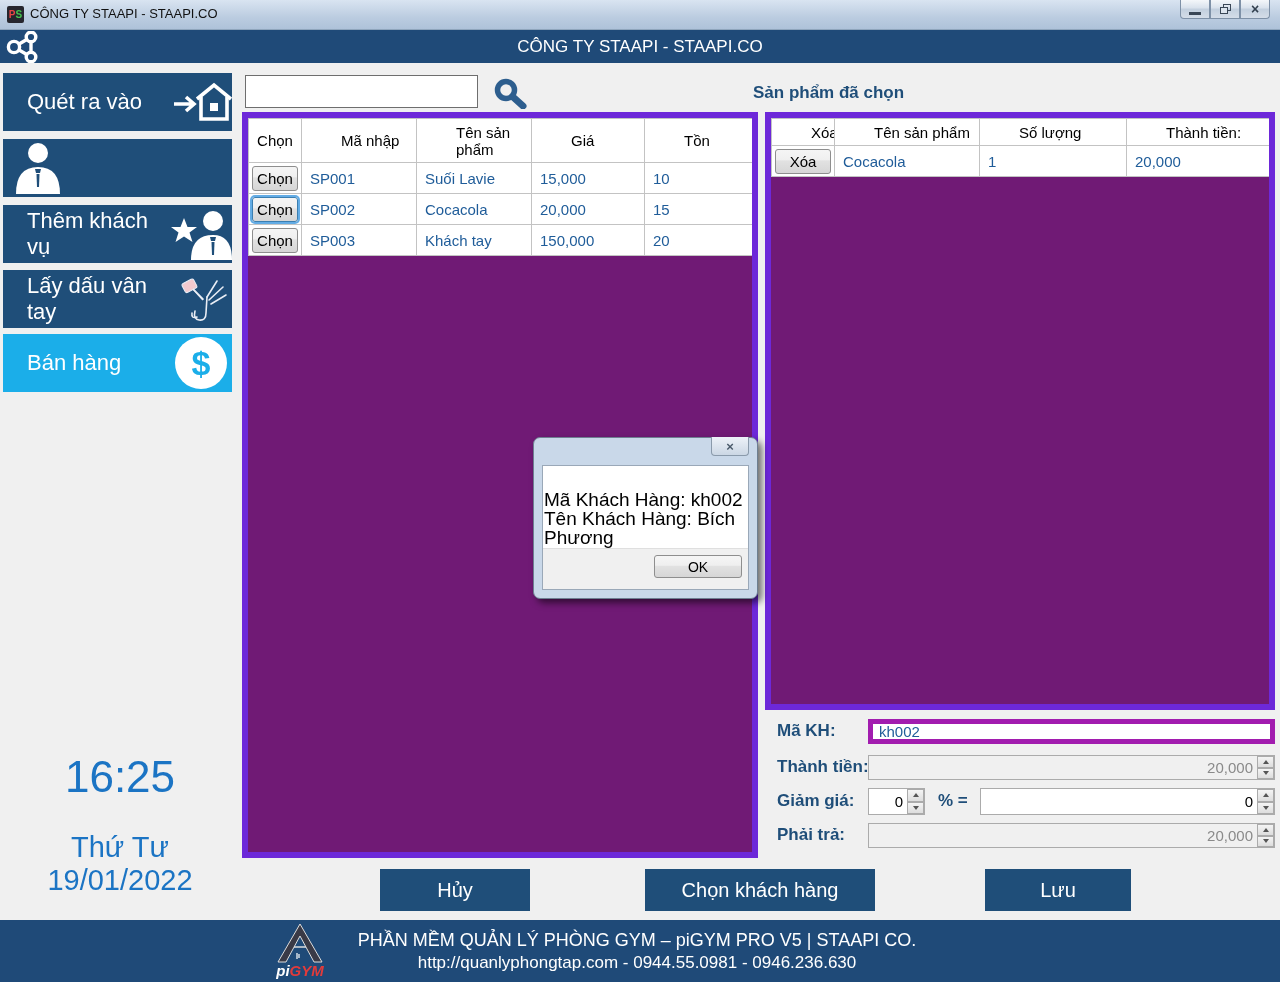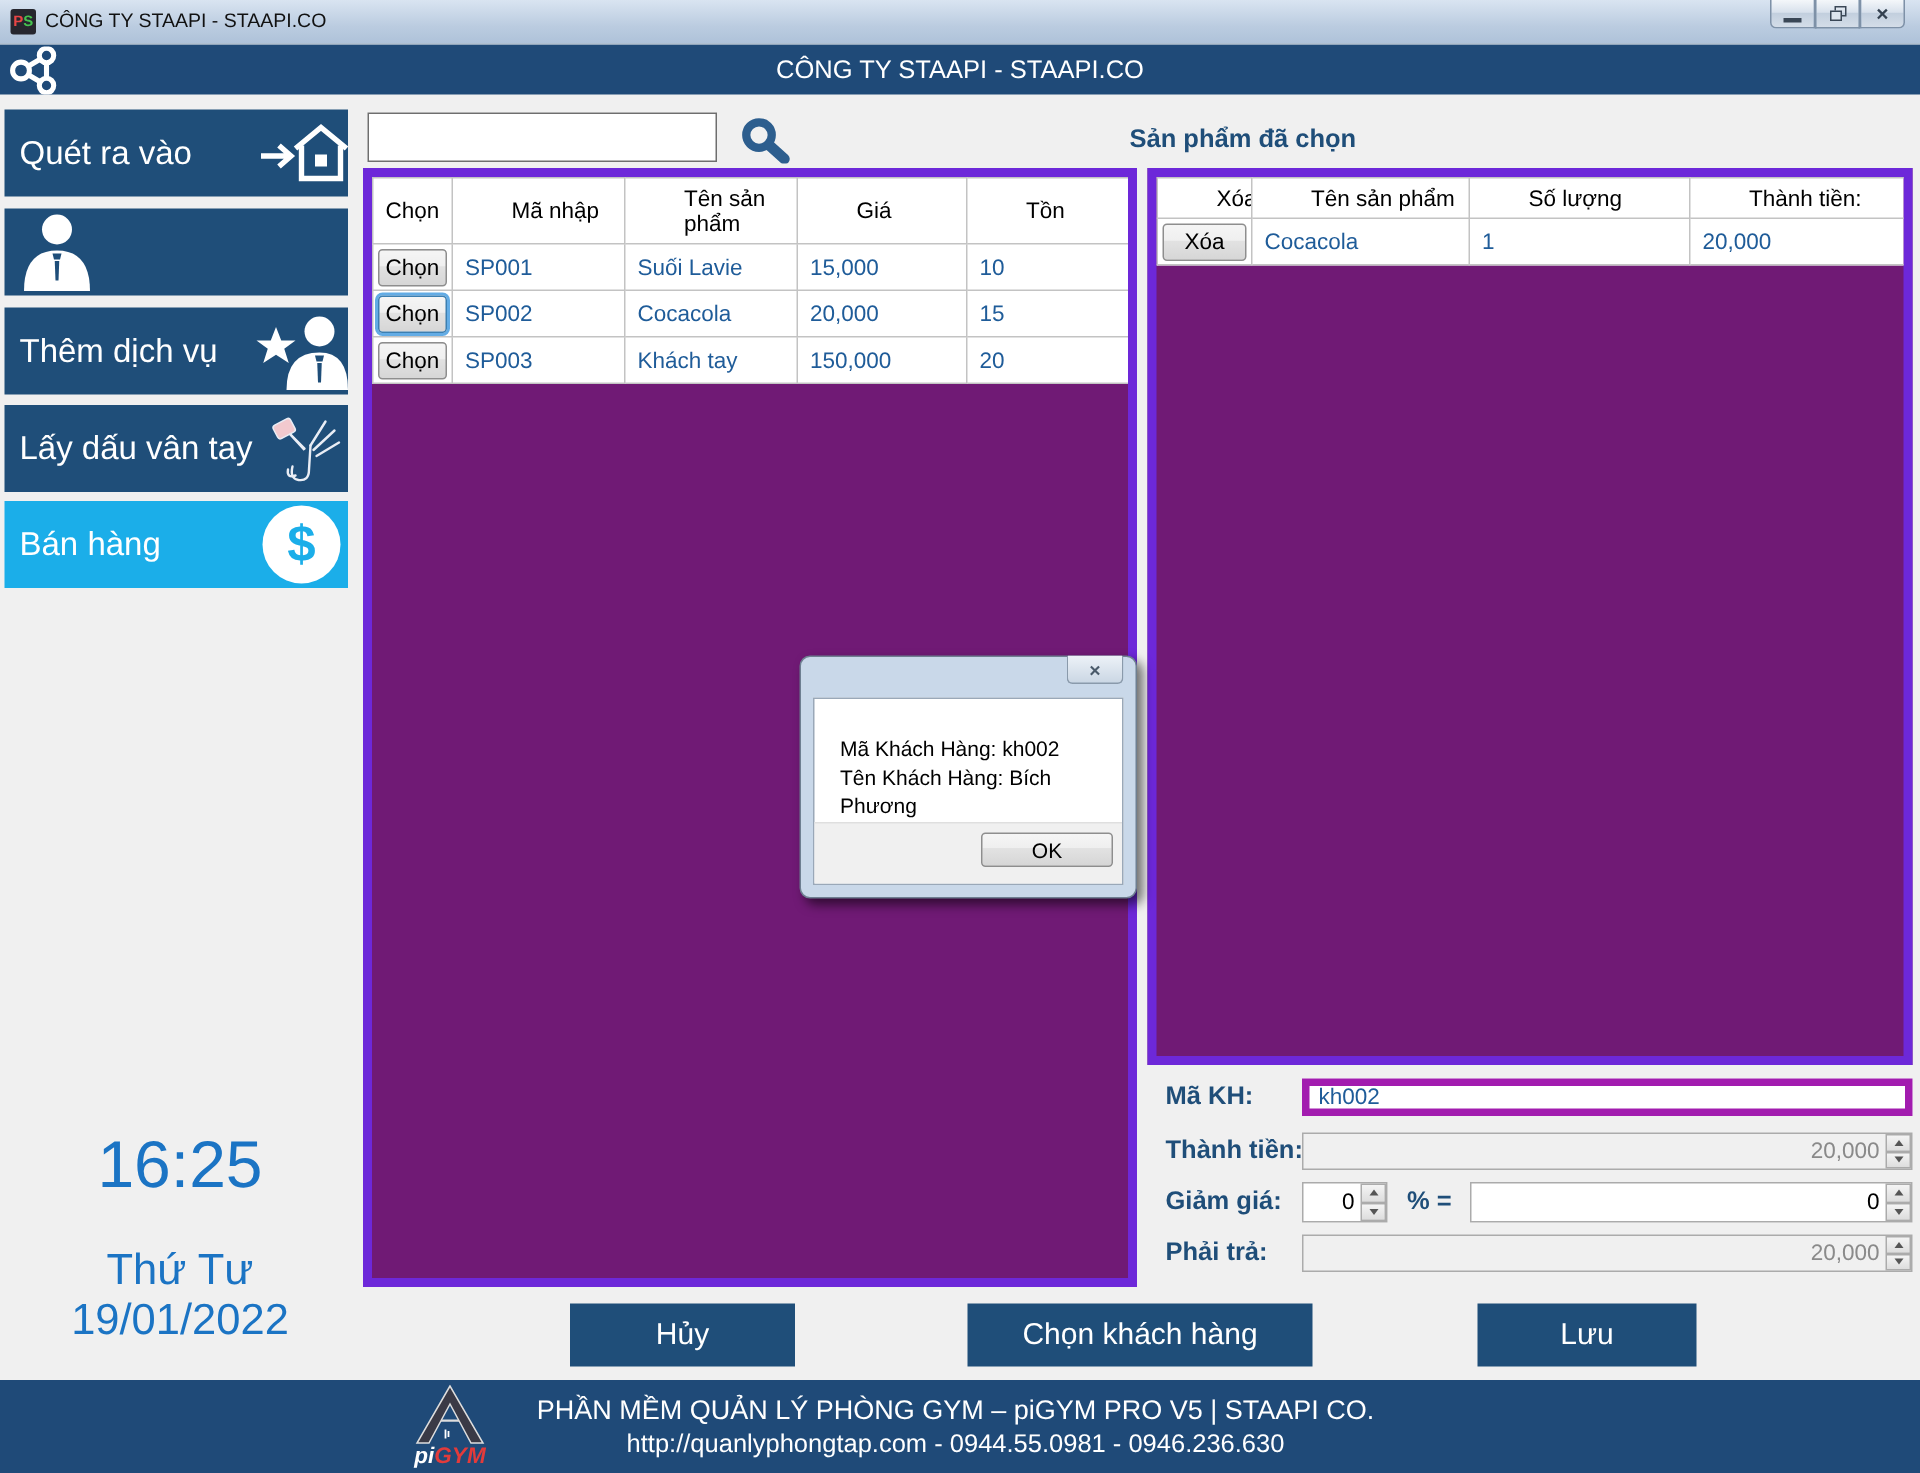--- a/index.html
+++ b/index.html
@@ -25,21 +25,21 @@
   .glyph-x { font-size:14px; font-weight:bold; line-height:1; }
 
   
   .app-header { position:absolute; left:0; top:30px; width:1280px; height:33px; background:#1F4A78; }
   .share-icon { position:absolute; left:4px; top:1px; }
   .app-header-title { position:absolute; left:0; width:100%; top:7px; text-align:center; color:#FFF; font-size:17px; }
 
   
   .side-btn { position:absolute; left:3px; width:229px; height:58px; background:#1F4E79; color:#FFF;
     display:flex; align-items:center; cursor:pointer; }
-  .side-btn .lbl { font-size:22px; padding-left:10px; flex:1; }
+  .side-btn .lbl { font-size:22px; padding-left:24px; flex:1; }
   .side-btn .ic { width:62px; display:flex; align-items:center; justify-content:center; }
   .side-btn.active { background:#1BAEE9; }
   .dollar-circle { width:52px; height:52px; border-radius:50%; background:#FFF; display:flex; align-items:center; justify-content:center;
     color:#1BAEE9; font-size:34px; font-weight:bold; }
   .clock-time { position:absolute; left:0; width:240px; top:752px; text-align:center; color:#1B74C4; font-size:44px; }
   .clock-weekday { position:absolute; left:0; width:240px; top:831px; text-align:center; color:#1B74C4; font-size:29px; }
   .clock-date { position:absolute; left:0; width:240px; top:864px; text-align:center; color:#1B74C4; font-size:29px; }
 
   
   .search-input { position:absolute; left:245px; top:75px; width:233px; height:33px; border:1px solid #6E6E6E; background:#FFF; font-size:16px; padding:0 6px; }
@@ -90,21 +90,21 @@
   .logo-text { position:absolute; left:0; bottom:0; width:72px; text-align:center; font-style:italic; font-weight:bold; font-size:15px; }
   .logo-text .pi { color:#FFF;font-style:italic; } .logo-text .gym { color:#E23B3B; }
 
   
   .dialog { position:absolute; left:533px; top:437px; width:225px; height:162px; background:#C9D8E9;
     border:1px solid #6E7F91; border-radius:7px; box-shadow:4px 4px 7px rgba(0,0,0,0.55); }
   .dialog-close { position:absolute; right:8px; top:-1px; width:38px; height:19px; border:1px solid #8A9AAB;
     border-top:none; border-radius:0 0 4px 4px; background:linear-gradient(#EDF2F8,#CBD7E4); color:#4A5A6A;
     font-size:13px; font-weight:bold; display:flex; align-items:center; justify-content:center; cursor:pointer; }
   .dialog-body { position:absolute; left:8px; right:8px; top:27px; bottom:8px; background:#FFF; border:1px solid #9AA8B8; }
-  .dialog-msg { position:absolute; left:17px; top:24px; font-size:14px; color:#000; line-height:19px; }
+  .dialog-msg { position:absolute; left:1px; top:24px; font-size:19px; color:#000; line-height:19px; }
   .dialog-footer { position:absolute; left:0; right:0; bottom:0; height:41px; background:#F0F0F0; border-top:1px solid #DFDFDF; }
   .dialog-ok { position:absolute; right:6px; top:6px; width:88px; height:23px; font-size:14px; }
 
   svg { display:block; }
 </style>
 </head>
 <body>
 
 <div class="app">
 
@@ -163,21 +163,21 @@
       <svg width="54" height="52" viewBox="0 0 54 52">
         <circle cx="31" cy="11" r="10" fill="#FFF"></circle>
         <path d="M9 52 Q9 25 31 25 Q53 25 53 52 Z" fill="#FFF"></path>
         <path d="M28 27 L34 27 L33 31 L29 31 Z" fill="#1F4E79"></path>
         <path d="M29.5 32 L32.5 32 L32 45 L30 45 Z" fill="#1F4E79"></path>
       </svg>
     </span>
   </div>
 
   <div class="side-btn" style="top:205px;">
-    <span class="lbl">Thêm dịch vụ</span>
+    <span class="lbl">Thêm khách vụ</span>
     <span class="ic">
       <svg width="62" height="52" viewBox="0 0 62 52">
         <polygon points="14,10 17.5,19 27,19 19.5,24.5 22.5,34 14,28.5 5.5,34 8.5,24.5 1,19 10.5,19" fill="#FFF"></polygon>
         <circle cx="43" cy="13" r="10" fill="#FFF"></circle>
         <path d="M21 52 Q21 27 43 27 Q62 27 62 52 Z" fill="#FFF"></path>
         <path d="M40 29 L46 29 L45 33 L41 33 Z" fill="#1F4E79"></path>
         <path d="M41.5 34 L44.5 34 L44 47 L42 47 Z" fill="#1F4E79"></path>
       </svg>
     </span>
   </div>

